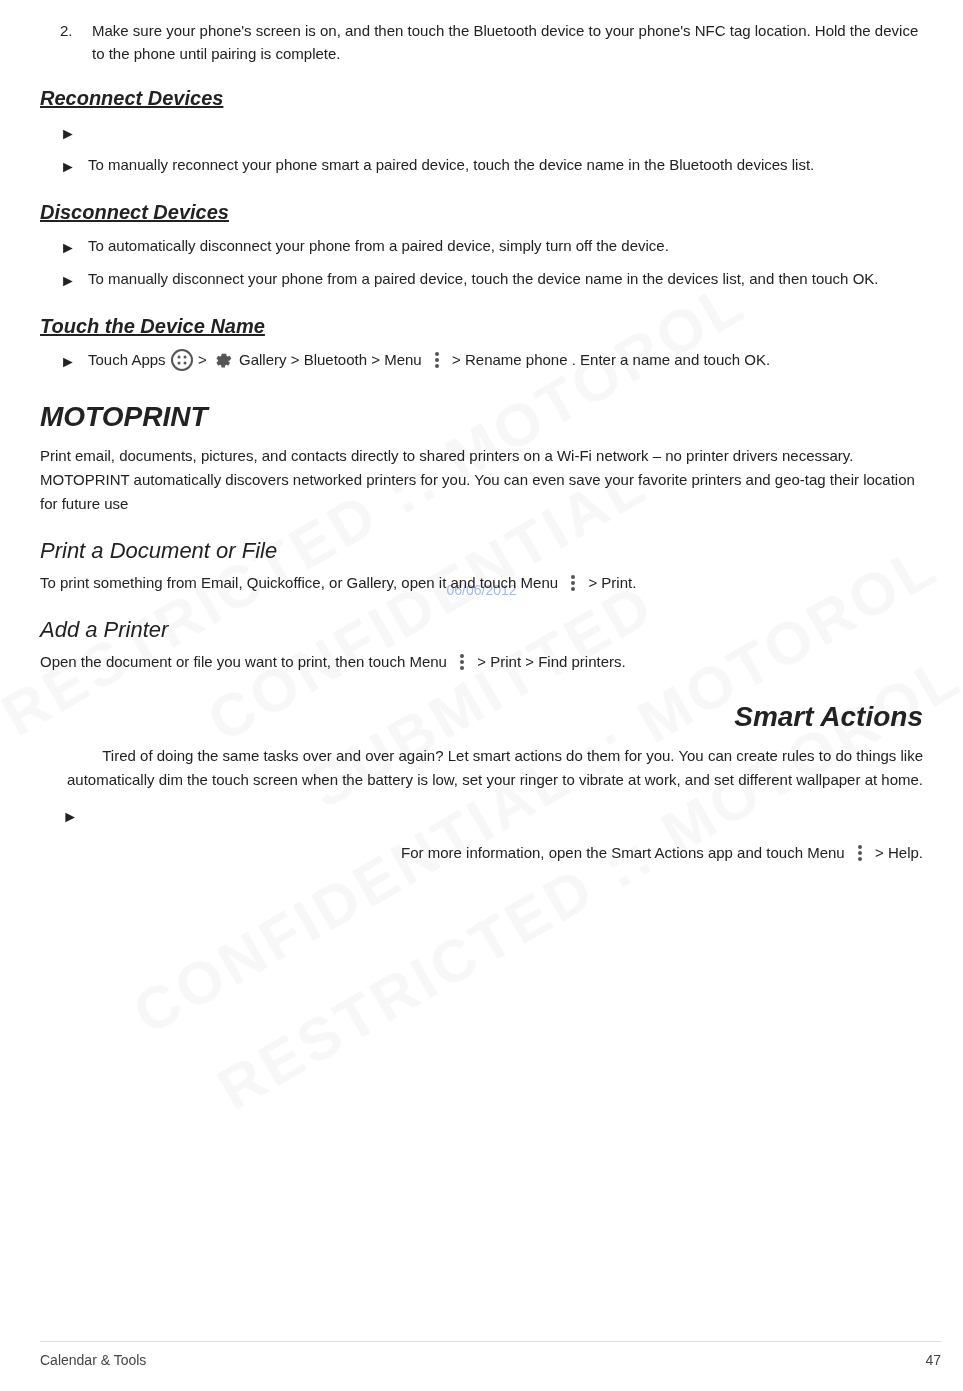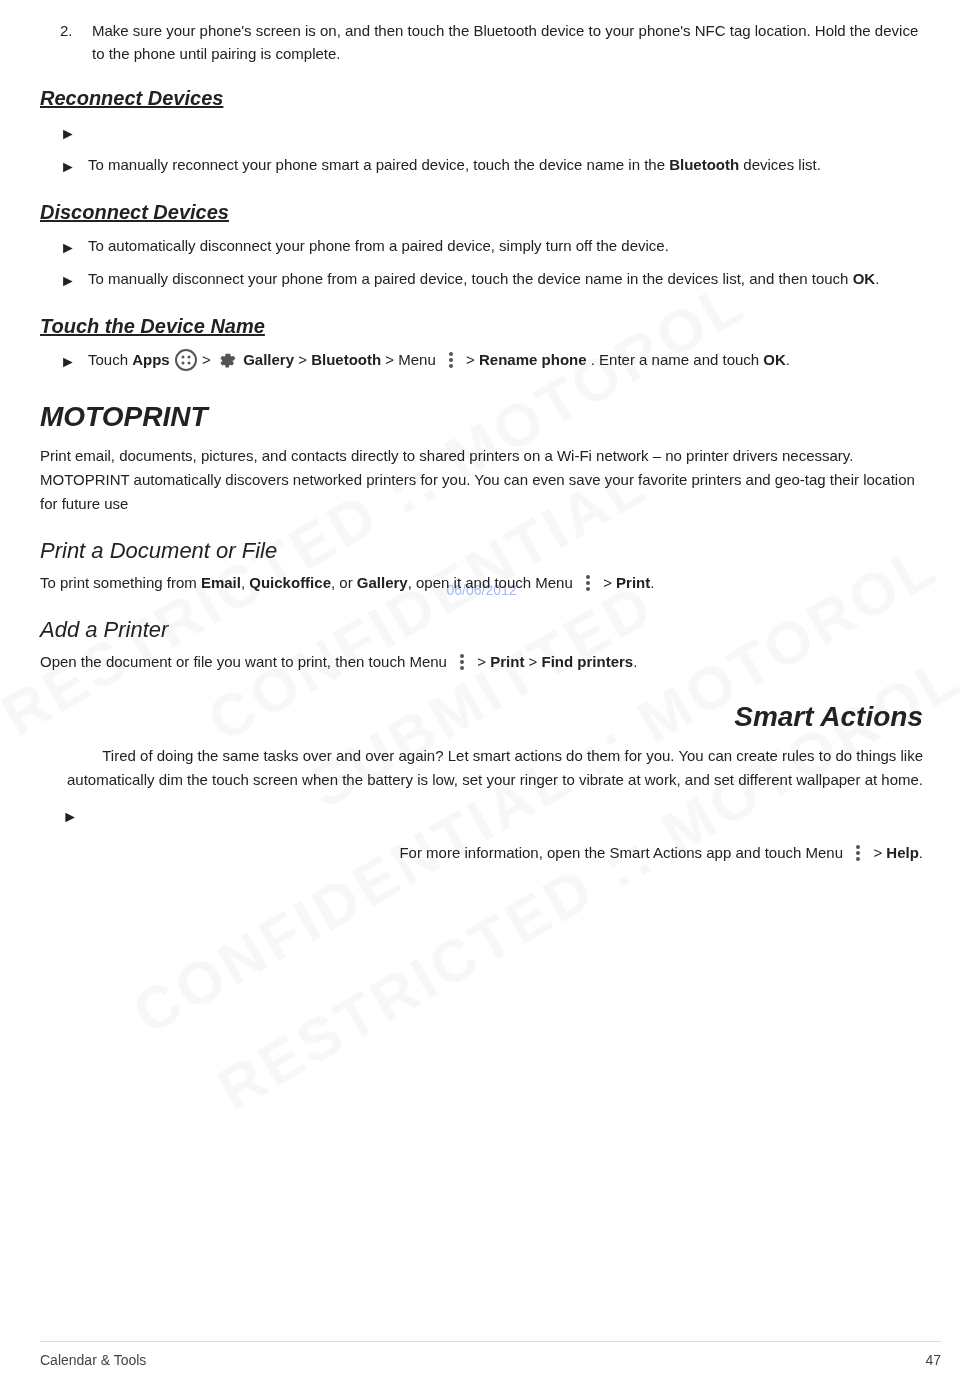--- a/index.html
+++ b/index.html
@@ -89,21 +89,21 @@
     .bullet-arrow {
       font-size: 16px;
       margin-top: 1px;
       min-width: 18px;
     }
 
     .bullet-text {
       flex: 1;
     }
 
-    .bold { font-weight: bold; }
+    .bold { font-weight: normal; }
 
     
     .icon-circle {
       display: inline-flex;
       align-items: center;
       justify-content: center;
       width: 22px;
       height: 22px;
       border: 2px solid #555;
       border-radius: 50%;

